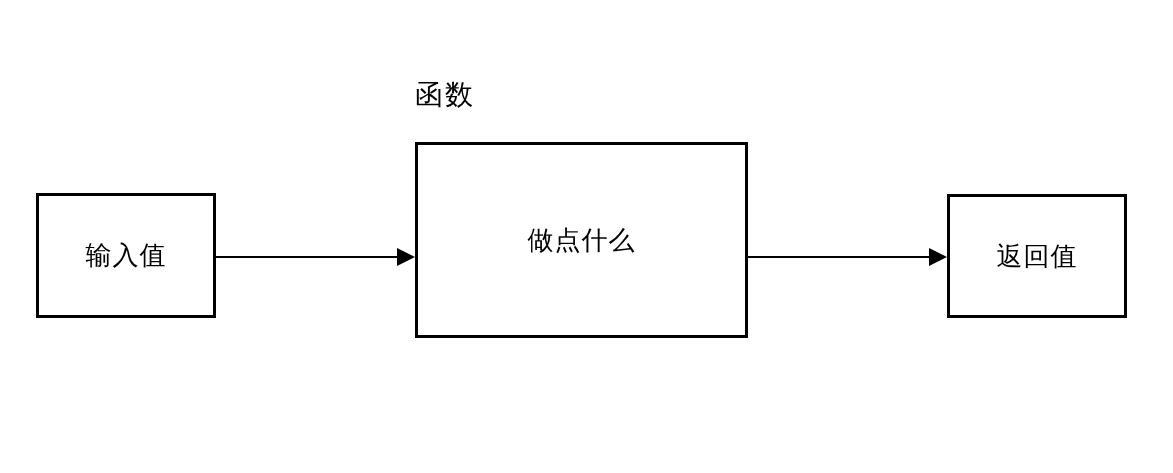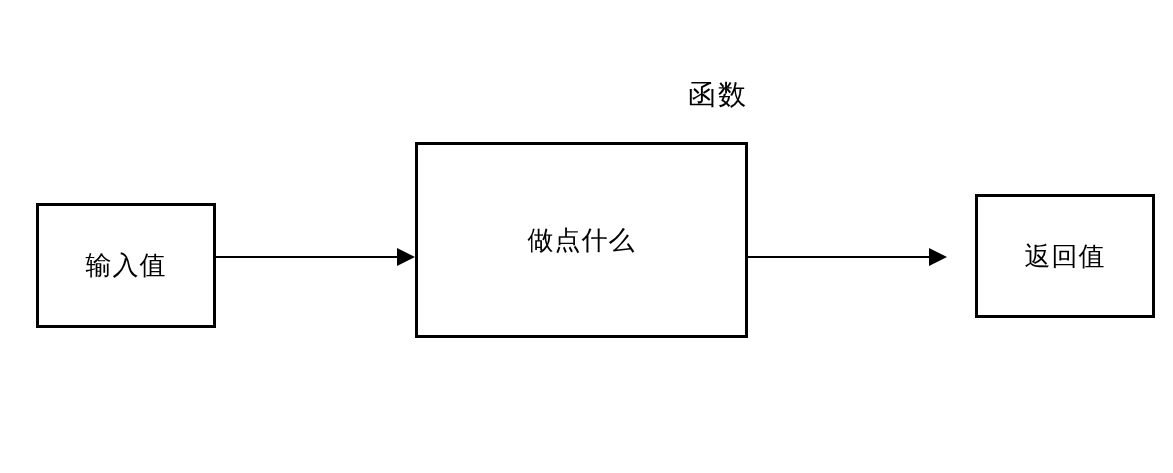--- a/index.html
+++ b/index.html
@@ -23,44 +23,43 @@
     background: #ffffff;
     display: flex;
     align-items: center;
     justify-content: center;
     font-size: 26px;
     letter-spacing: 1px;
     color: #000000;
   }
   .node-input {
     left: 36px;
-    top: 203px;
+    top: 193px;
     width: 180px;
     height: 125px;
     font-family: Liberation Serif, serif;
   }
   .node-process {
     left: 415px;
     top: 142px;
     width: 333px;
     height: 196px;
   }
   .node-output {
     left: 947px;
     top: 194px;
     width: 180px;
     height: 124px;
-    margin-left: 28px;
   }
   .diagram-title {
     position: absolute;
     left: 415px;
     top: 76px;
     width: 333px;
-    text-align: right;
+    text-align: left;
     font-size: 28px;
     letter-spacing: 2px;
     color: #000000;
   }
   .edge-line {
     position: absolute;
     height: 2px;
     background: #000000;
   }
   .edge-line-1 {

